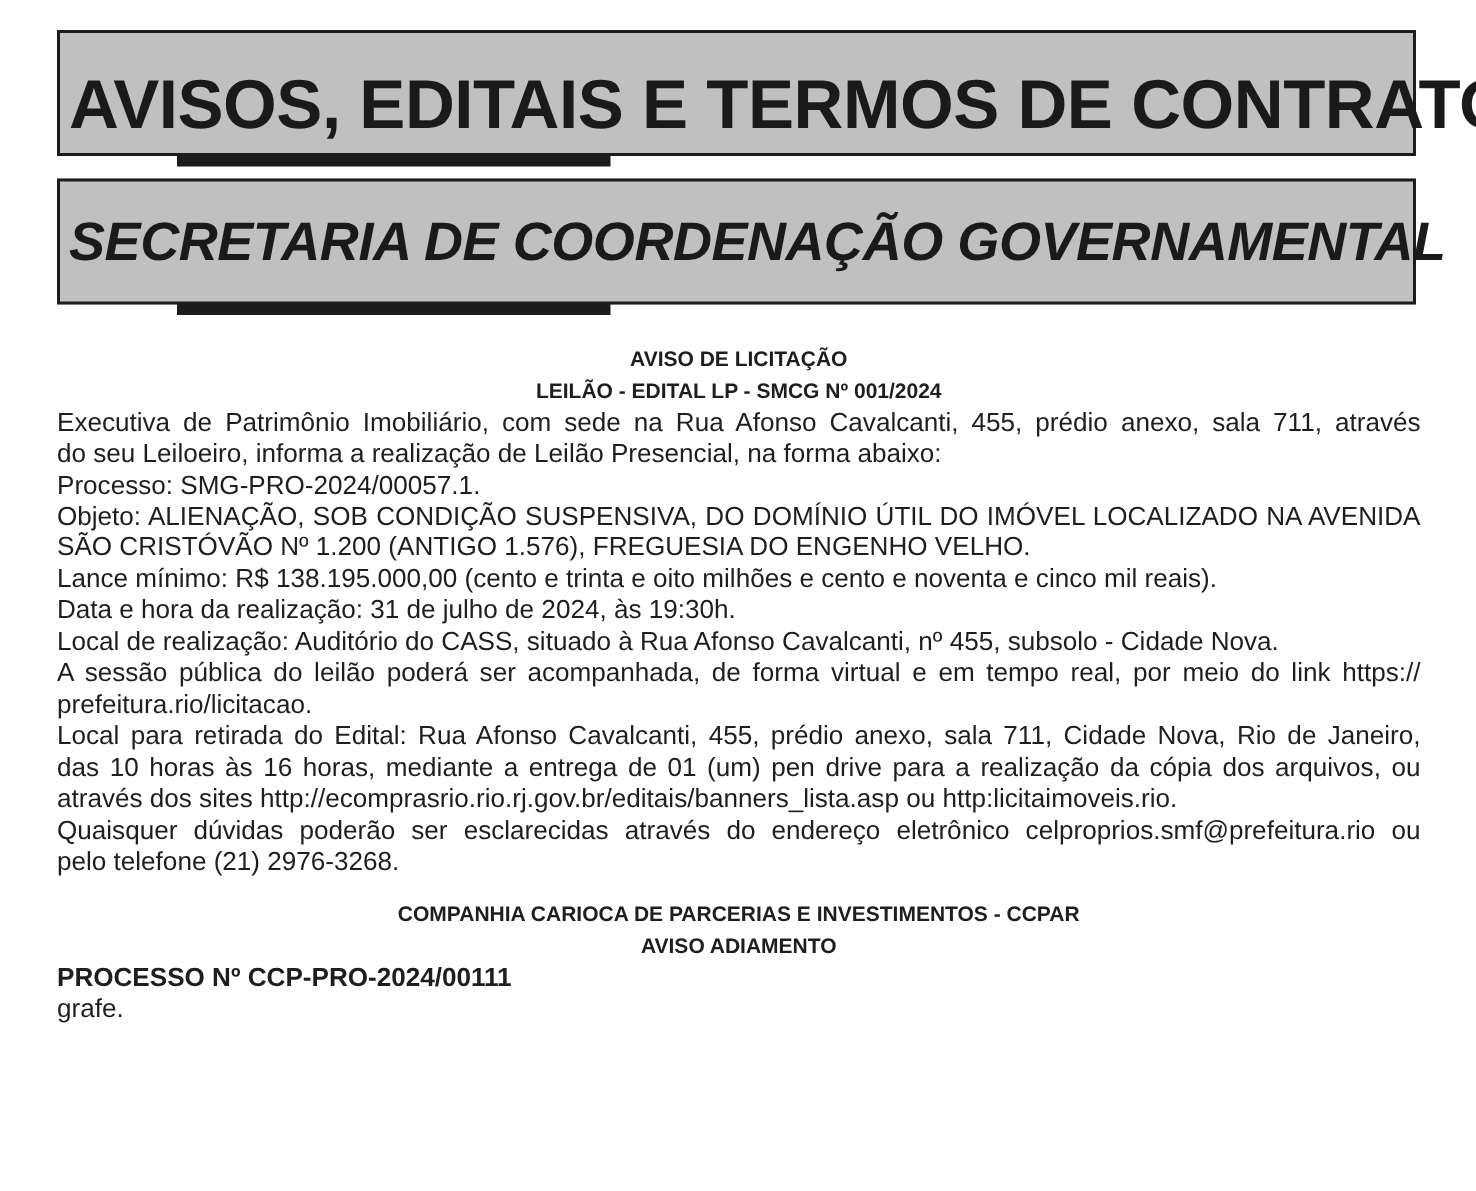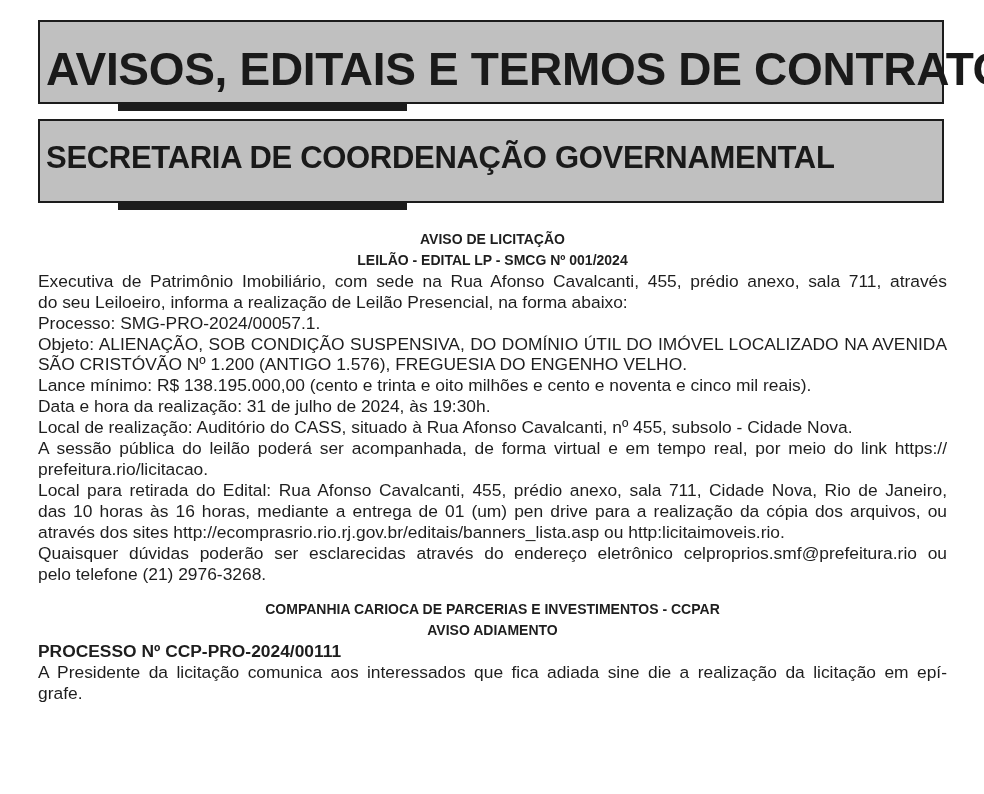--- a/index.html
+++ b/index.html
@@ -35,21 +35,21 @@
       left: 6px;
       font-weight: bold;
       white-space: nowrap;
       color: #1a1a1a;
       letter-spacing: -0.3px;
     }
     #banner1 { top: 20px; height: 84px; }
     #banner1 .banner-title { top: 20px; font-size: 46px; }
     #shadow1 { top: 103px; left: 118px; width: 289px; }
     #banner2 { top: 119px; height: 84px; }
-    #banner2 .banner-title { top: 19px; font-size: 31px; }
+    #banner2 .banner-title { top: 19px; font-size: 36px; font-style: italic; }
     #shadow2 { top: 202px; left: 118px; width: 289px; }
 
     .content {
       position: absolute;
       left: 38px;
       top: 229px;
       width: 909px;
       font-size: 17.4px;
       line-height: 20.9px;
     }
@@ -104,16 +104,15 @@
     <span class="just">Quaisquer dúvidas poderão ser esclarecidas através do endereço eletrônico celproprios.smf@prefeitura.rio ou</span>
     <span class="line">pelo telefone (21) 2976-3268.</span>
   </section>
 
   <div class="spacer" style="height:15px;"></div>
 
   <section>
     <div class="center-head">COMPANHIA CARIOCA DE PARCERIAS E INVESTIMENTOS - CCPAR</div>
     <div class="center-head">AVISO ADIAMENTO</div>
     <span class="line bold">PROCESSO Nº CCP-PRO-2024/00111</span>
-    <span class="just">A Presidente da licitação comunica aos interessados que fica adiada sine die a realização da licitação em epí-</span>
     <span class="line">grafe.</span>
   </section>
 </div>
 
 </body></html>

